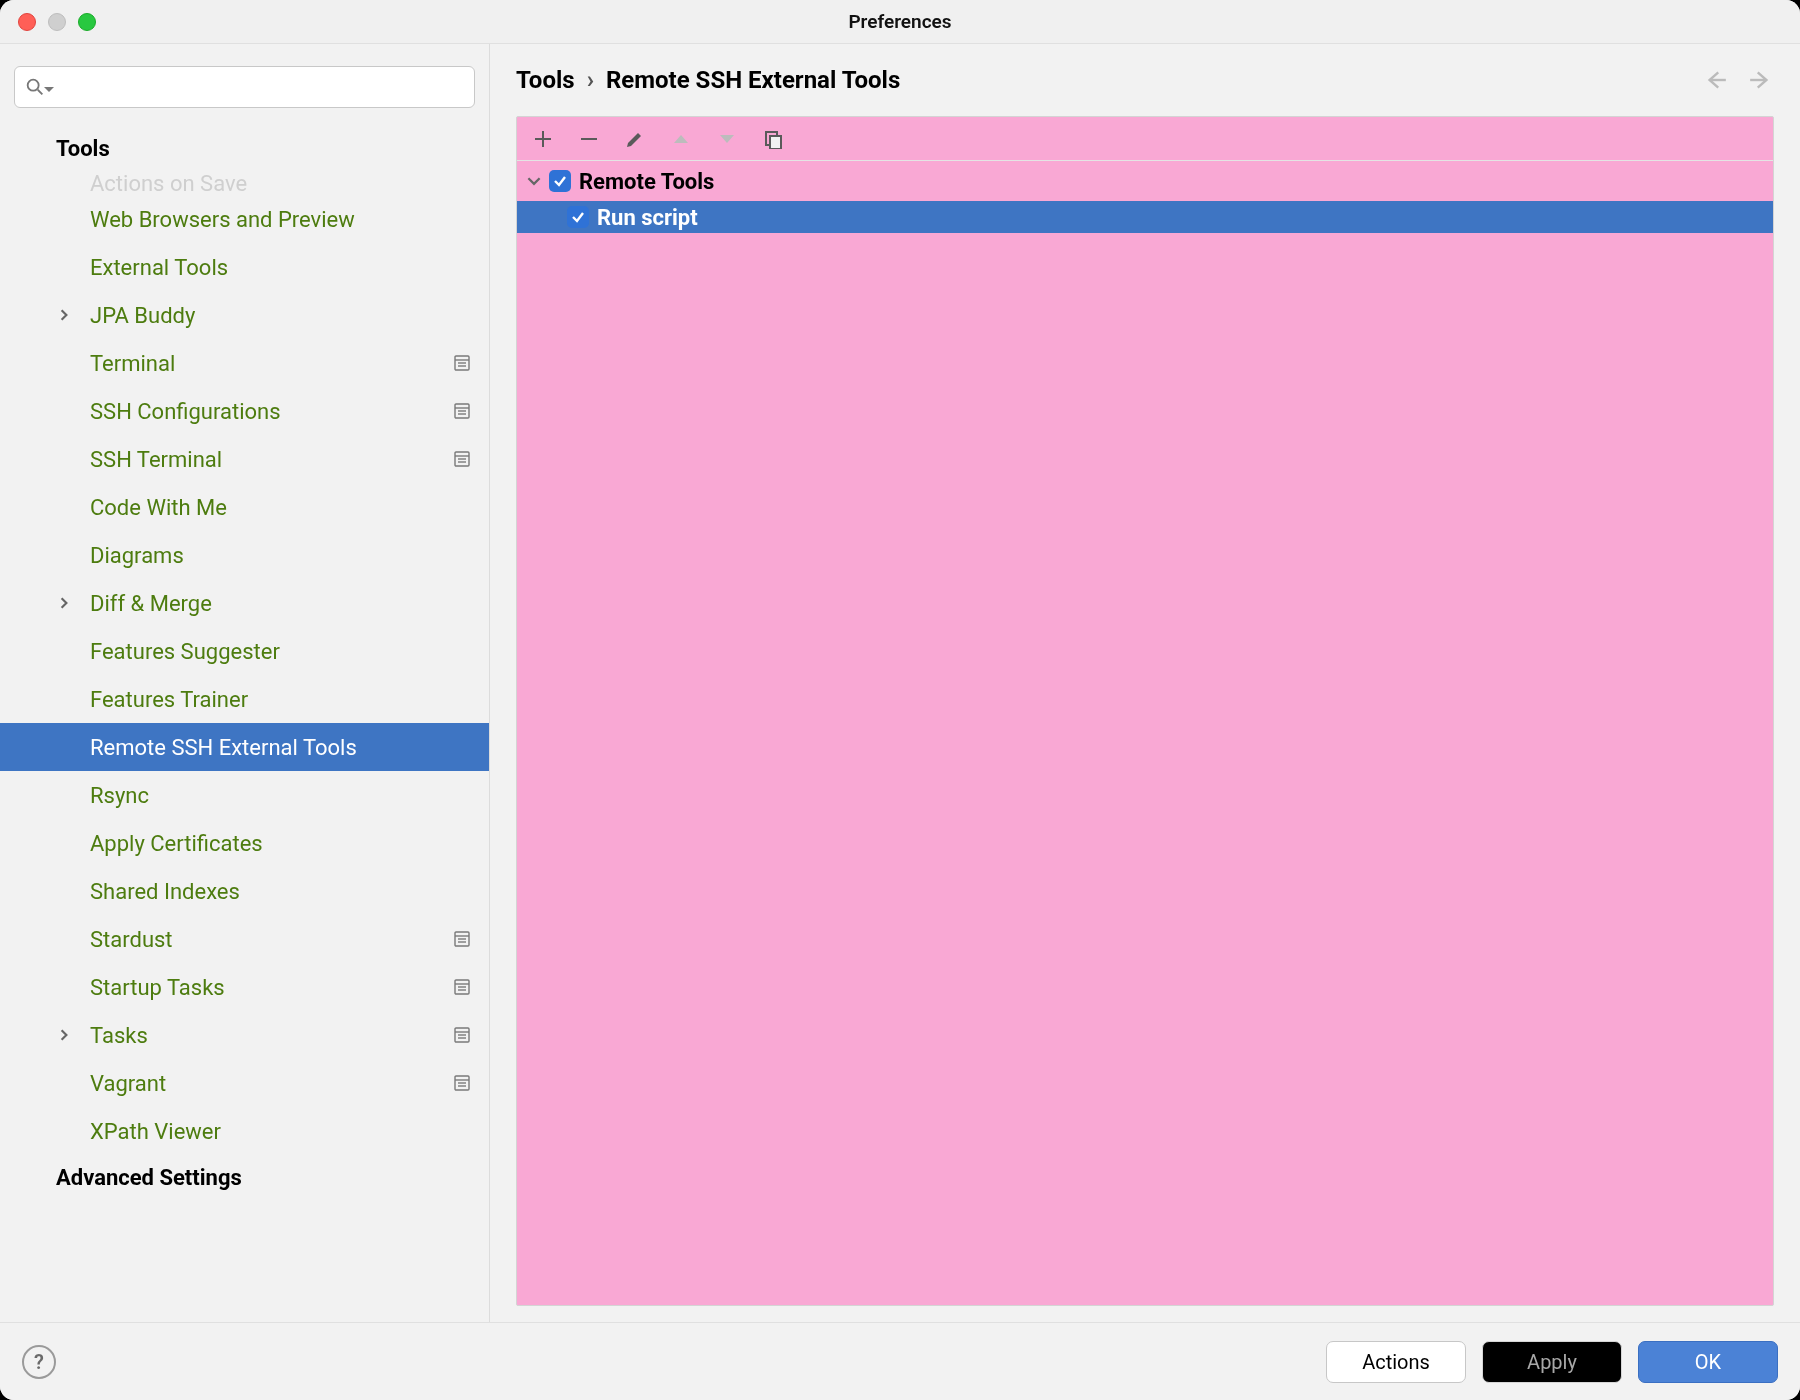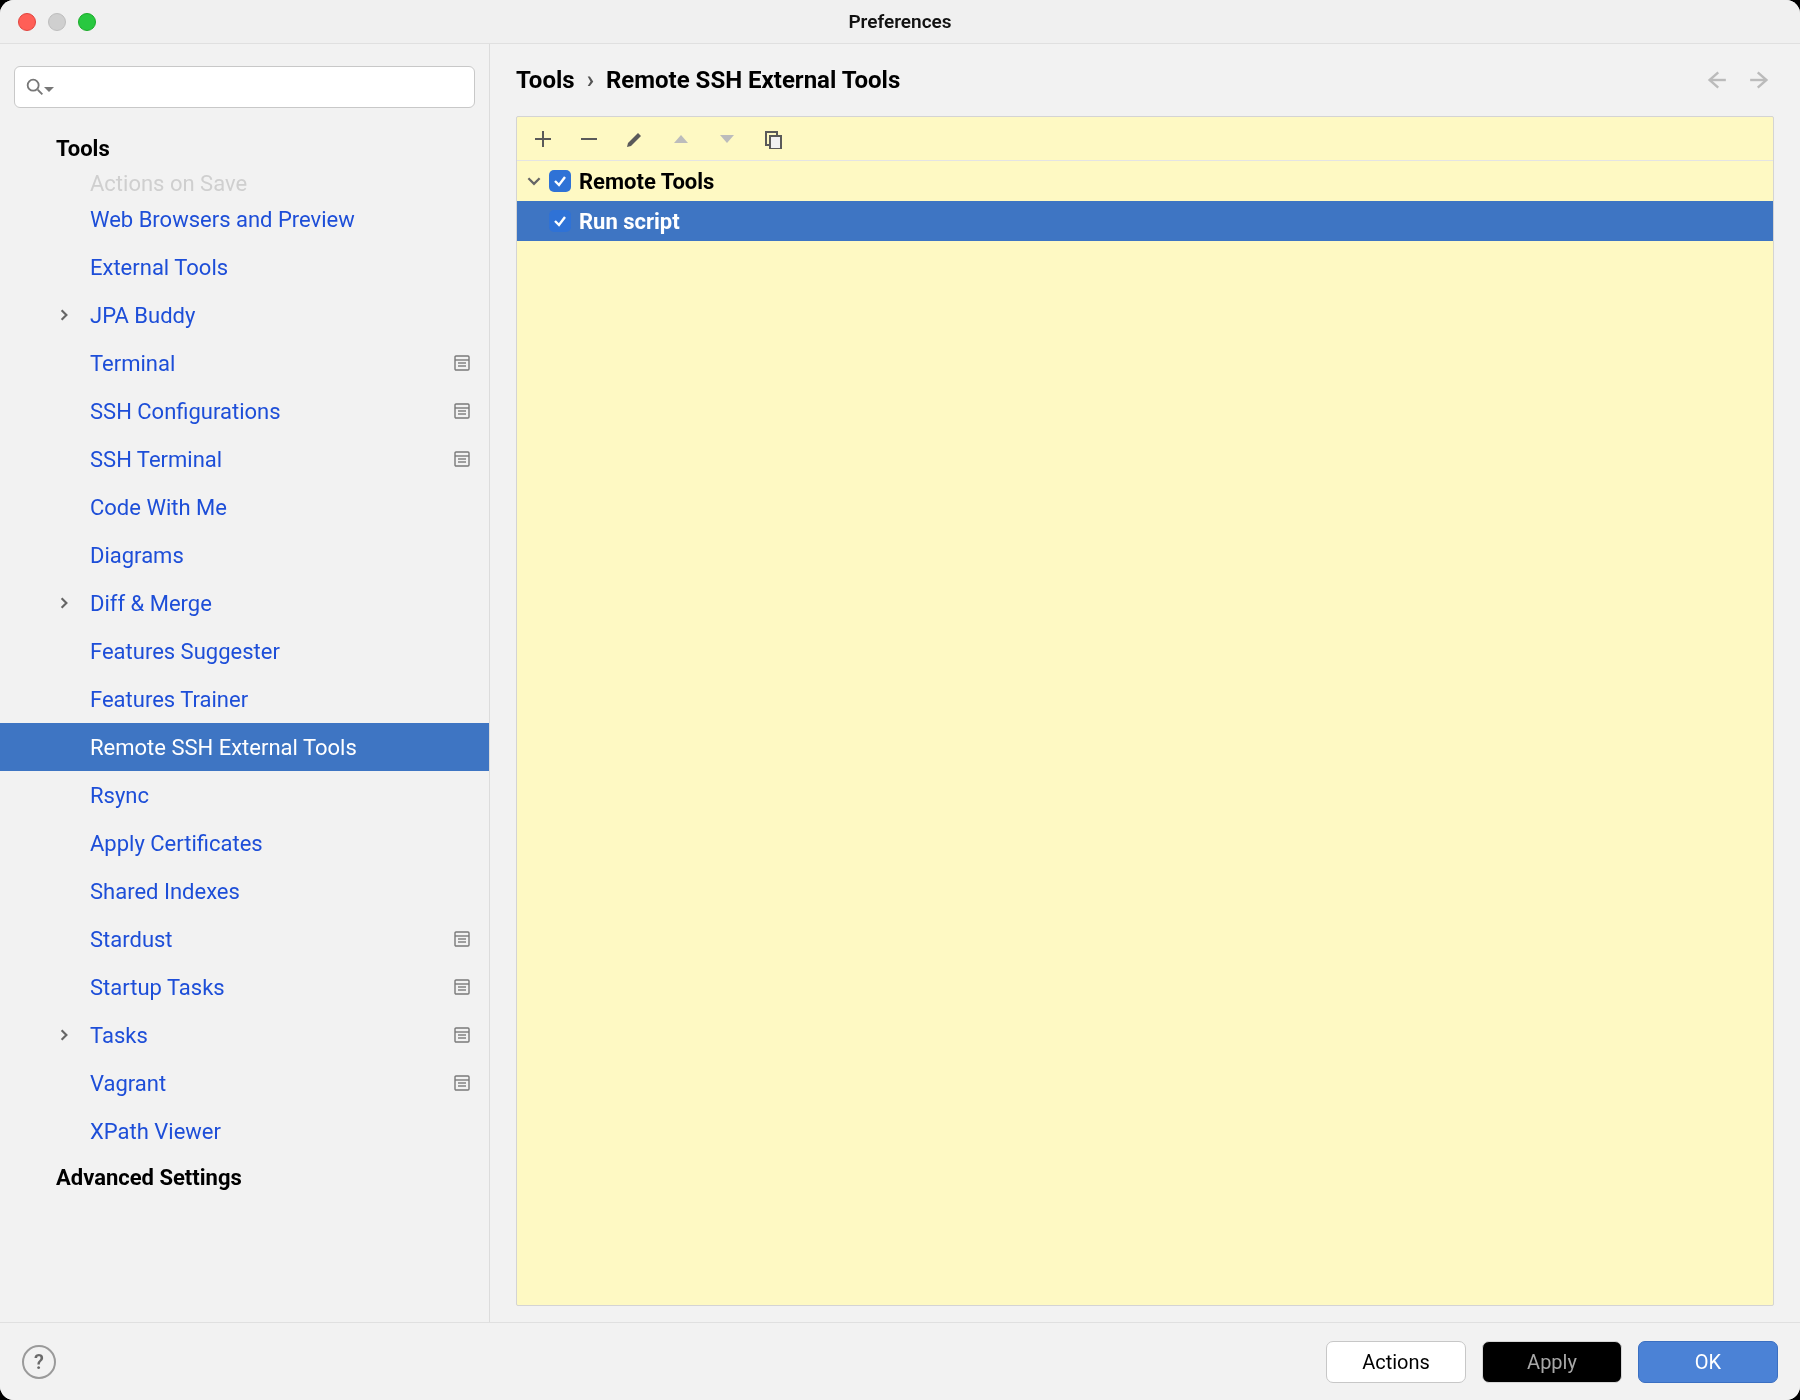--- a/index.html
+++ b/index.html
@@ -107,21 +107,21 @@
     cursor: default;
   }
   .tree-item {
     position: relative;
     display: flex;
     align-items: center;
     height: 48px;
     padding-left: 90px;
     padding-right: 18px;
     font-size: 22px;
-    color: #1d4ed8;
+    color: #4d7c0f;
     cursor: pointer;
   }
   .tree-item .chev {
     position: absolute;
     left: 58px;
     top: 50%;
     transform: translateY(-50%);
     color: #666;
     display: flex;
     align-items: center;
@@ -167,21 +167,21 @@
   .bc-sep { color: #555; font-weight: 700; }
   .nav-arrows {
     margin-left: auto;
     display: flex;
     gap: 20px;
     color: #bbb;
   }
   .nav-arrows svg { display: block; }
   .content-panel {
     flex: 1;
-    background: #fef9c3;
+    background: #f9a8d4;
     border: 1px solid #d4d4d4;
     border-radius: 2px;
     display: flex;
     flex-direction: column;
     overflow: hidden;
     margin-bottom: 16px;
   }
   .toolbar {
     display: flex;
     align-items: center;
@@ -215,23 +215,23 @@
     color: #000;
   }
   .group-row .chev-down {
     color: #666;
     display: flex;
     align-items: center;
   }
   .item-row {
     display: flex;
     align-items: center;
-    height: 40px;
+    height: 32px;
     gap: 8px;
-    padding-left: 32px;
+    padding-left: 50px;
     font-size: 22px;
     font-weight: 700;
     color: #fff;
     background: #3e75c3;
   }
   .checkbox {
     width: 22px;
     height: 22px;
     border-radius: 5px;
     background: #2f72d6;

